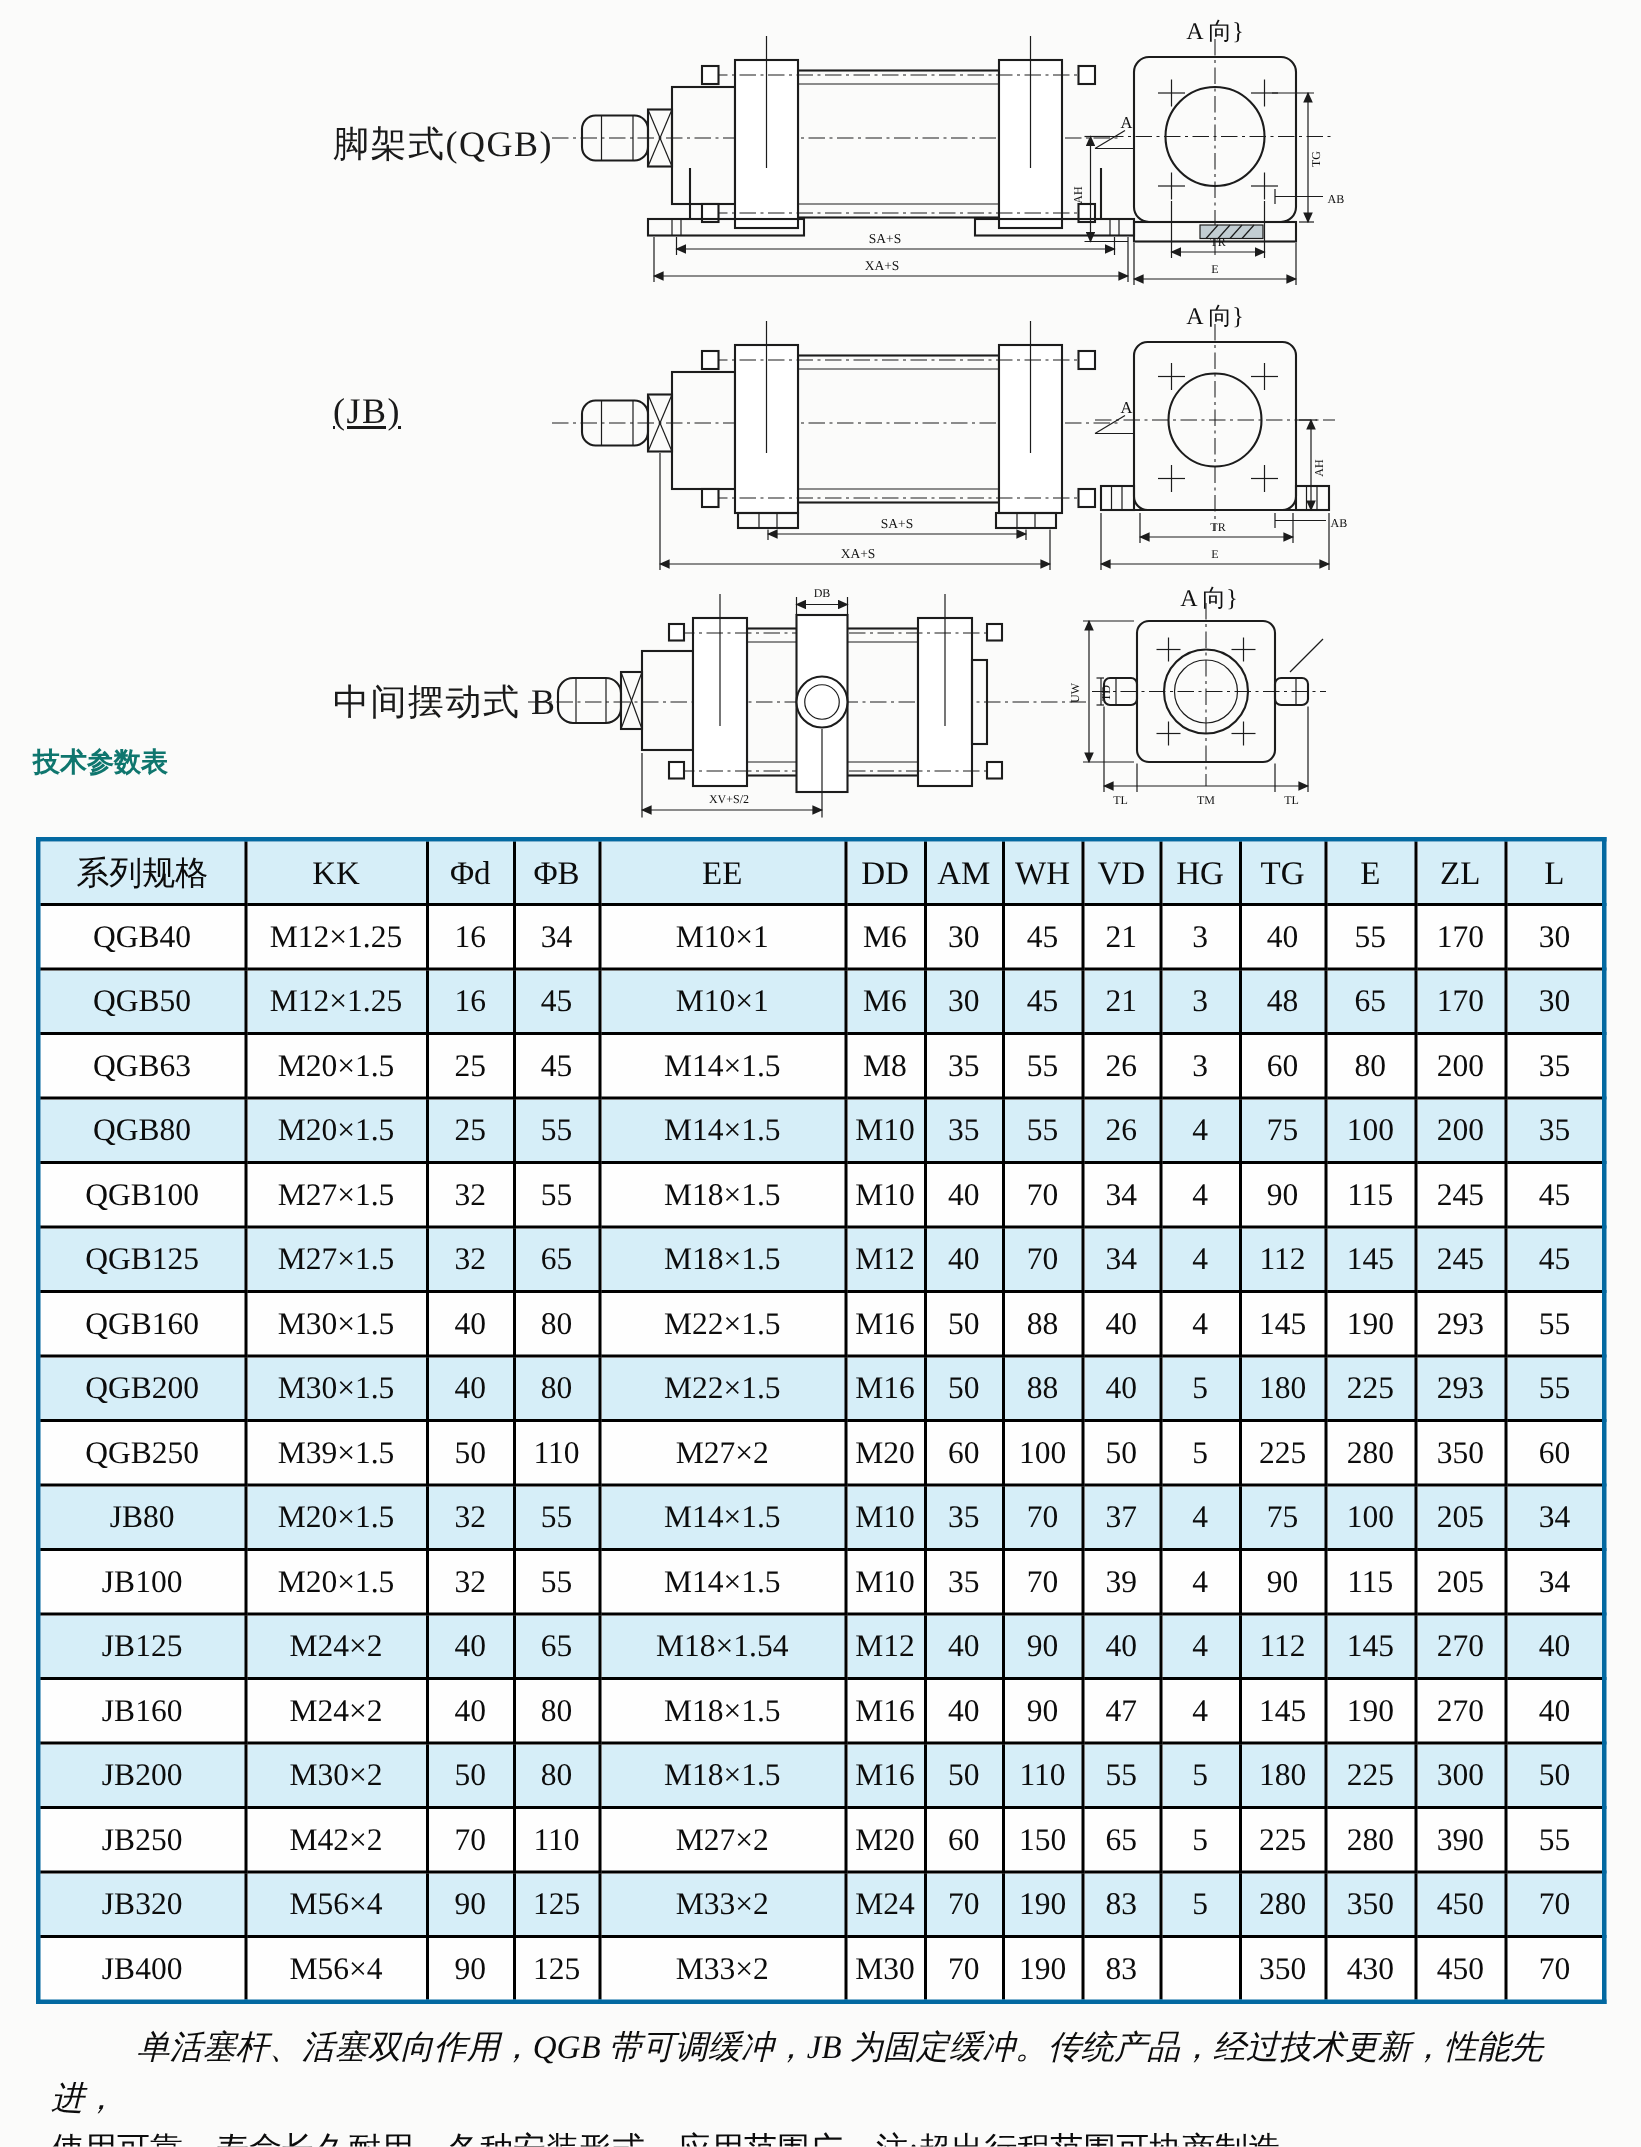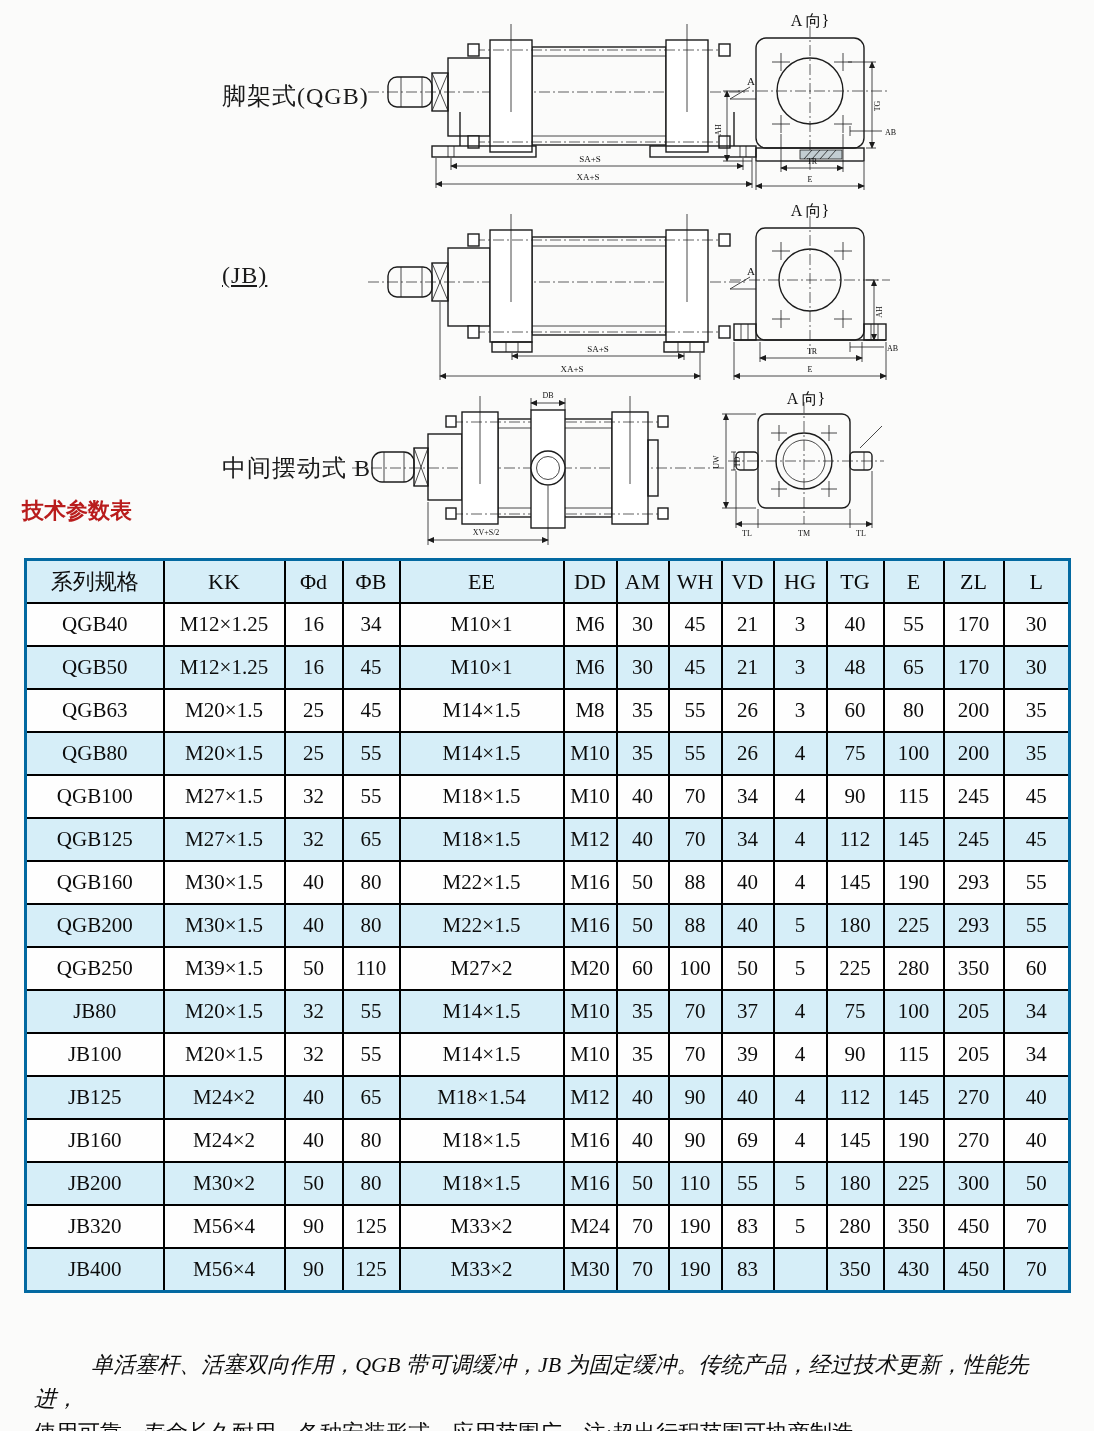--- a/index.html
+++ b/index.html
@@ -19,21 +19,21 @@
   svg .th{fill:none;stroke:#1c1c1c;stroke-width:0.8;}
   svg .cl{fill:none;stroke:#1c1c1c;stroke-width:0.7;stroke-dasharray:11 3 2 3;}
   svg .dm{fill:none;stroke:#1c1c1c;stroke-width:0.8;}
   svg text.dt{font-family:"Liberation Serif",serif;font-size:9px;fill:#111;}
   svg text.dts{font-family:"Liberation Serif",serif;font-size:8px;fill:#111;}
   svg text.vt{font-family:"Liberation Serif",serif;font-size:16px;fill:#111;}
   svg text.al{font-family:"Liberation Serif",serif;font-size:11px;fill:#111;}
   #table-title{
     position:absolute;top:496px;left:22px;
     font-family:"Liberation Sans","DejaVu Sans",sans-serif;
-    font-size:22px;font-weight:bold;color:#b91c1c;
+    font-size:18px;font-weight:bold;color:#0f766e;
   }
   #spec-table{
     position:absolute;top:558px;left:24px;
     border-collapse:collapse;table-layout:fixed;
     border:3px solid #0369a1;
   }
   #spec-table th,#spec-table td{
     border:2px solid #000;text-align:center;vertical-align:middle;
     padding:0;height:41px;overflow:hidden;white-space:nowrap;
     font-family:"Liberation Serif","DejaVu Serif",serif;
@@ -553,21 +553,21 @@
       </tr>
       <tr>
         <td>JB160</td>
         <td>M24×2</td>
         <td>40</td>
         <td>80</td>
         <td>M18×1.5</td>
         <td>M16</td>
         <td>40</td>
         <td>90</td>
-        <td>69</td>
+        <td>47</td>
         <td>4</td>
         <td>145</td>
         <td>190</td>
         <td>270</td>
         <td>40</td>
       </tr>
       <tr>
         <td>JB200</td>
         <td>M30×2</td>
         <td>50</td>
@@ -577,20 +577,36 @@
         <td>50</td>
         <td>110</td>
         <td>55</td>
         <td>5</td>
         <td>180</td>
         <td>225</td>
         <td>300</td>
         <td>50</td>
       </tr>
       <tr>
+        <td>JB250</td>
+        <td>M42×2</td>
+        <td>70</td>
+        <td>110</td>
+        <td>M27×2</td>
+        <td>M20</td>
+        <td>60</td>
+        <td>150</td>
+        <td>65</td>
+        <td>5</td>
+        <td>225</td>
+        <td>280</td>
+        <td>390</td>
+        <td>55</td>
+      </tr>
+      <tr>
         <td>JB320</td>
         <td>M56×4</td>
         <td>90</td>
         <td>125</td>
         <td>M33×2</td>
         <td>M24</td>
         <td>70</td>
         <td>190</td>
         <td>83</td>
         <td>5</td>

